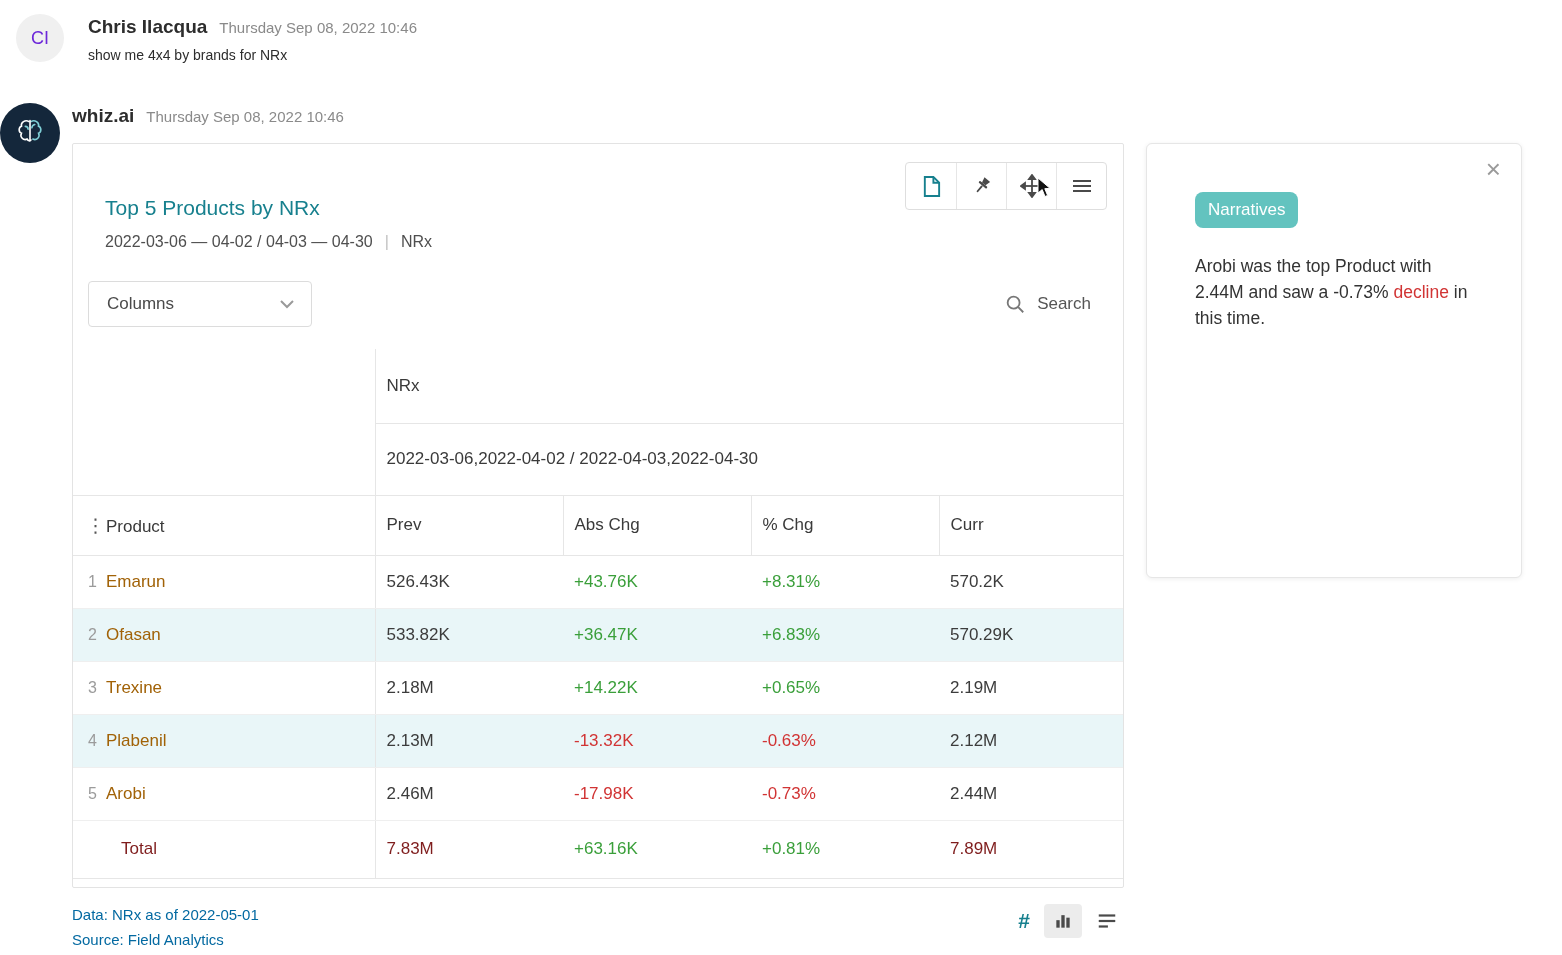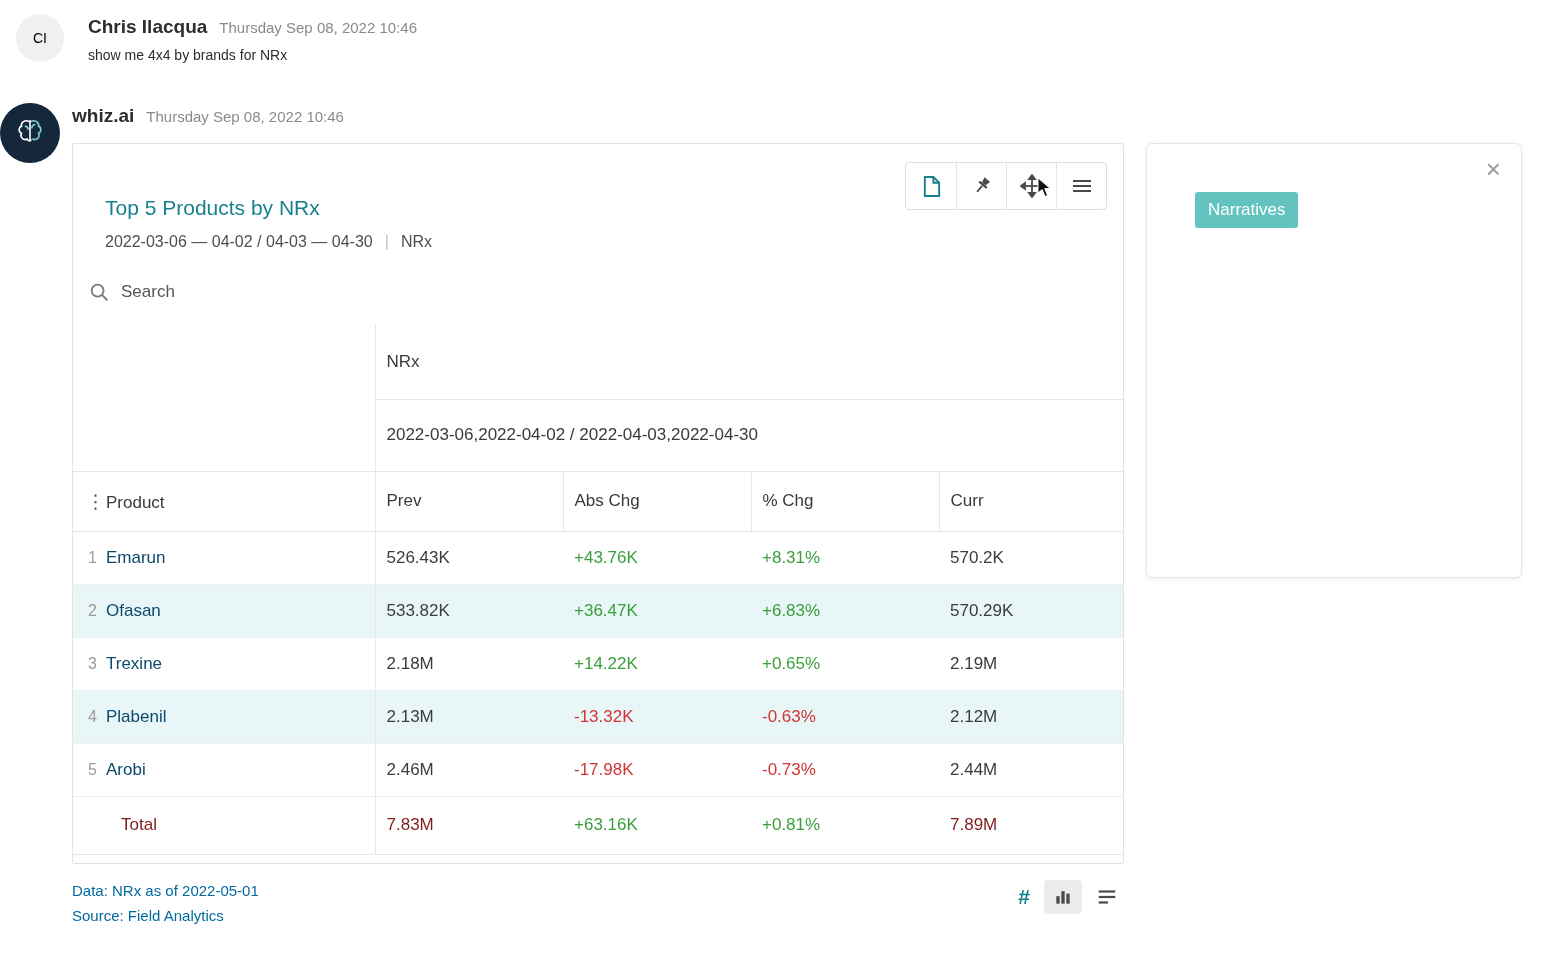--- a/index.html
+++ b/index.html
@@ -2,21 +2,21 @@
 <html><head>
 <meta charset="utf-8">
 <style>
   * { margin:0; padding:0; box-sizing:border-box; }
   html,body { width:1562px; height:955px; background:#ffffff; overflow:hidden;
     font-family:"Liberation Sans", sans-serif; color:#3c3c3c; }
 
   
   .user-row { display:flex; padding:14px 0 0 16px; }
   .avatar-ci { width:48px; height:48px; border-radius:50%; background:#f0f0f0;
-    color:#000000; font-size:14px; display:flex; align-items:center; justify-content:center; flex:0 0 48px; }
+    color:#6d28d9; font-size:18px; display:flex; align-items:center; justify-content:center; flex:0 0 48px; }
   .msg-body { margin-left:24px; }
   .msg-head { display:flex; align-items:baseline; gap:12px; padding-top:2px; }
   .msg-author { font-size:19px; font-weight:bold; color:#2d2d2d; }
   .msg-time { font-size:15px; color:#8a8a8a; }
   .msg-text { font-size:14px; margin-top:9px; color:#2d2d2d; }
 
   .bot-row { display:flex; margin-top:40px; padding-left:0; }
   .avatar-whiz { width:60px; height:60px; border-radius:50%; background:#14273b;
     display:flex; align-items:center; justify-content:center; flex:0 0 60px; }
   .bot-content { margin-left:12px; }
@@ -52,21 +52,21 @@
   .period-h { height:72px; padding-left:11px; font-weight:bold; color:#3a3a3a; }
   .cols-row th { height:60px; border-top:1px solid #e6e6e6; border-bottom:1px solid #e6e6e6;
     font-weight:bold; color:#3a3a3a; padding-left:11px; }
   .cols-row th + th { border-left:1px solid #e6e6e6; }
   .cols-row th.prod-h { padding-left:0; }
   .kebab { display:inline-block; width:33px; padding-left:13px; color:#555; font-size:19px; font-weight:400; }
   tbody td { height:53px; border-bottom:1px solid #efefef; padding-left:11px; }
   tbody td.prod-cell { padding-left:0; border-right:1px solid #e6e6e6; }
   tbody tr:nth-child(even) { background:#e9f6f8; }
   .rank { display:inline-block; width:33px; padding-left:15px; color:#9b9b9b; font-size:16px; }
-  a.prod { color:#0c4a6e; text-decoration:none; cursor:pointer; }
+  a.prod { color:#a16207; text-decoration:none; cursor:pointer; }
   .pos { color:#3a9f3a; }
   .neg { color:#d13434; }
   tfoot td { height:58px; font-weight:bold; border-bottom:1px solid #e6e6e6; padding-left:11px; color:#7f1d1d; }
   tfoot td.total-label { padding-left:48px; border-right:1px solid #e6e6e6; }
   .card-pad-bottom { height:8px; }
 
   
   .card-footer { display:flex; justify-content:space-between; align-items:flex-start; margin-top:14px; padding-right:6px; }
   .footer-text { font-size:15px; color:#0369a1; line-height:25px; }
   .footer-icons { display:flex; align-items:center; gap:14px; margin-top:2px; }
@@ -75,21 +75,21 @@
     display:flex; align-items:center; justify-content:center; cursor:pointer; }
   .icon-plain { display:flex; align-items:center; justify-content:center; cursor:pointer; }
 
   
   .narratives { position:relative; width:376px; min-height:435px; margin-left:22px;
     border:1px solid #e6e6e6; border-radius:6px; background:#fff;
     box-shadow:0 1px 5px rgba(0,0,0,0.07); padding:0 40px 36px 48px; }
   .close-x { position:absolute; top:12px; right:20px; font-size:26px; color:#9a9a9a;
     cursor:pointer; line-height:1; font-weight:400; }
   .badge { display:inline-block; margin-top:48px; background:#63c3bf; color:#fff;
-    font-size:17px; padding:8px 13px; border-radius:3px; }
+    font-size:17px; padding:8px 13px; border-radius:8px; }
   .narr-p { margin-top:25px; font-size:17.5px; line-height:26px; color:#333; }
   .narr-p .g { color:#2f9e3f; }
   .narr-p .r { color:#d13434; }
 </style>
 </head>
 <body>
 
 <div class="user-row">
   <div class="avatar-ci">CI</div>
   <div class="msg-body">
@@ -165,20 +165,26 @@
                 <svg width="24" height="24" viewBox="0 0 24 24" stroke="#4a4a4a" stroke-width="2">
                   <line x1="3" y1="7" x2="21" y2="7"></line>
                   <line x1="3" y1="12" x2="21" y2="12"></line>
                   <line x1="3" y1="17" x2="21" y2="17"></line>
                 </svg>
               </div>
             </div>
           </div>
 
           <div class="controls-row">
+            <div class="columns-box">
+              <span>Columns</span>
+              <svg width="14" height="9" viewBox="0 0 14 9">
+                <path d="M1 1l6 6 6-6" fill="none" stroke="#9a9a9a" stroke-width="2"></path>
+              </svg>
+            </div>
             <div class="search-box">
               <svg width="22" height="22" viewBox="0 0 24 24" fill="none" stroke="#777" stroke-width="2">
                 <circle cx="10.5" cy="10.5" r="6.5"></circle>
                 <line x1="15.5" y1="15.5" x2="21" y2="21"></line>
               </svg>
               <span>Search</span>
             </div>
           </div>
 
           <table class="grid">
@@ -278,16 +284,17 @@
                 <line x1="3" y1="18" x2="13" y2="18"></line>
               </svg>
             </span>
           </div>
         </div>
       </div>
 
       <div class="narratives">
         <span class="close-x">×</span>
         <span class="badge">Narratives</span>
+        <p class="narr-p"><span>Arobi was the top Product with 2.44M and saw a -0.73% </span><span class="r">decline</span><span> in this time.</span></p>
       </div>
     </div>
   </div>
 </div>
 
 </body></html>

